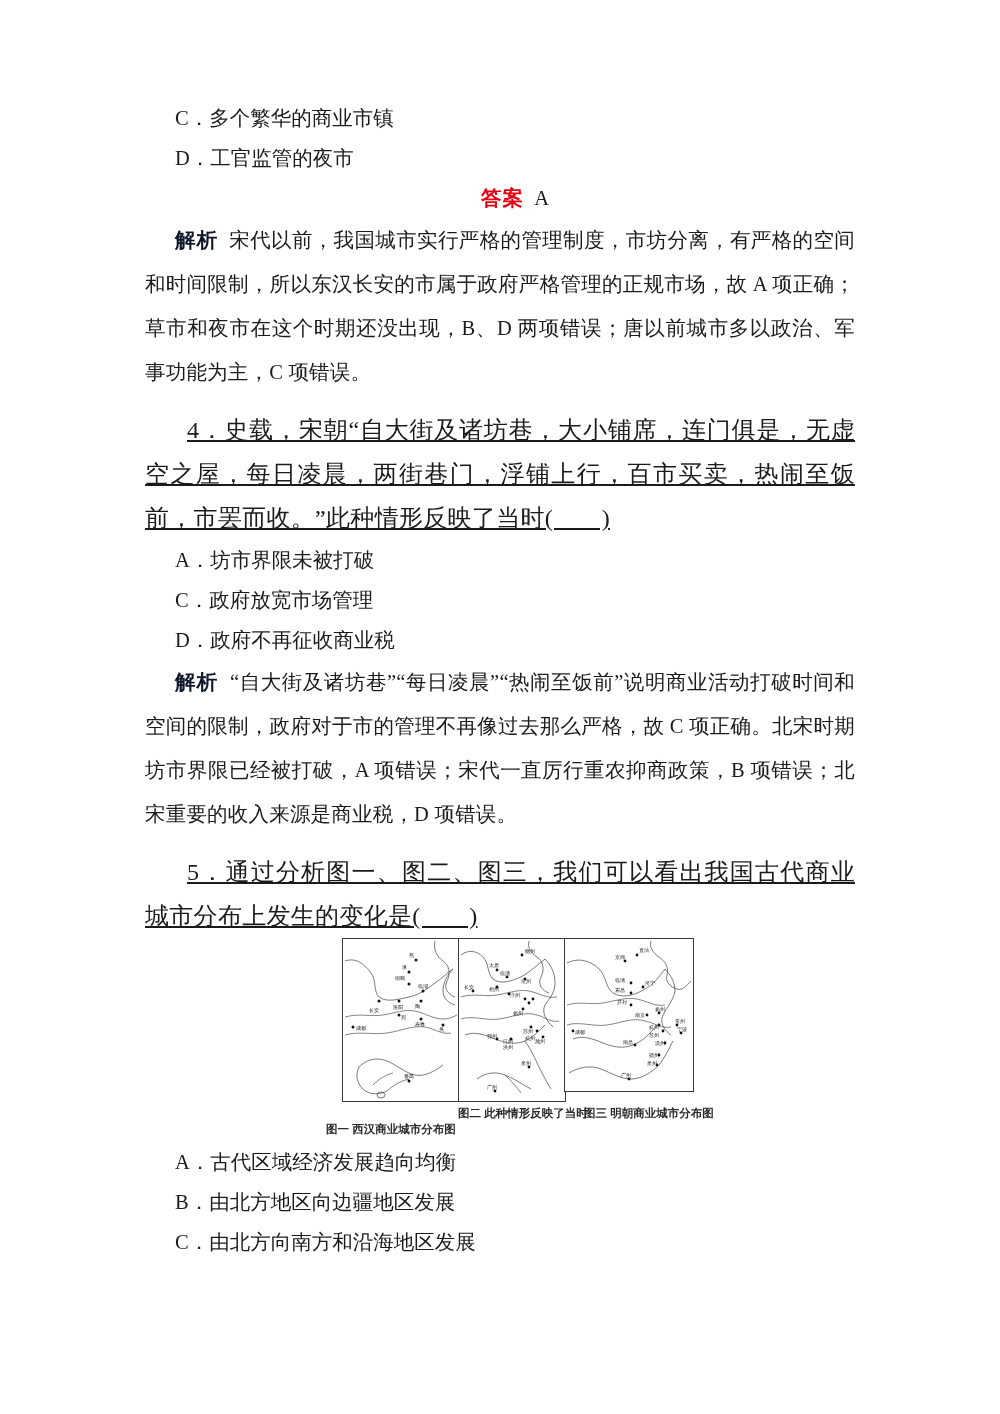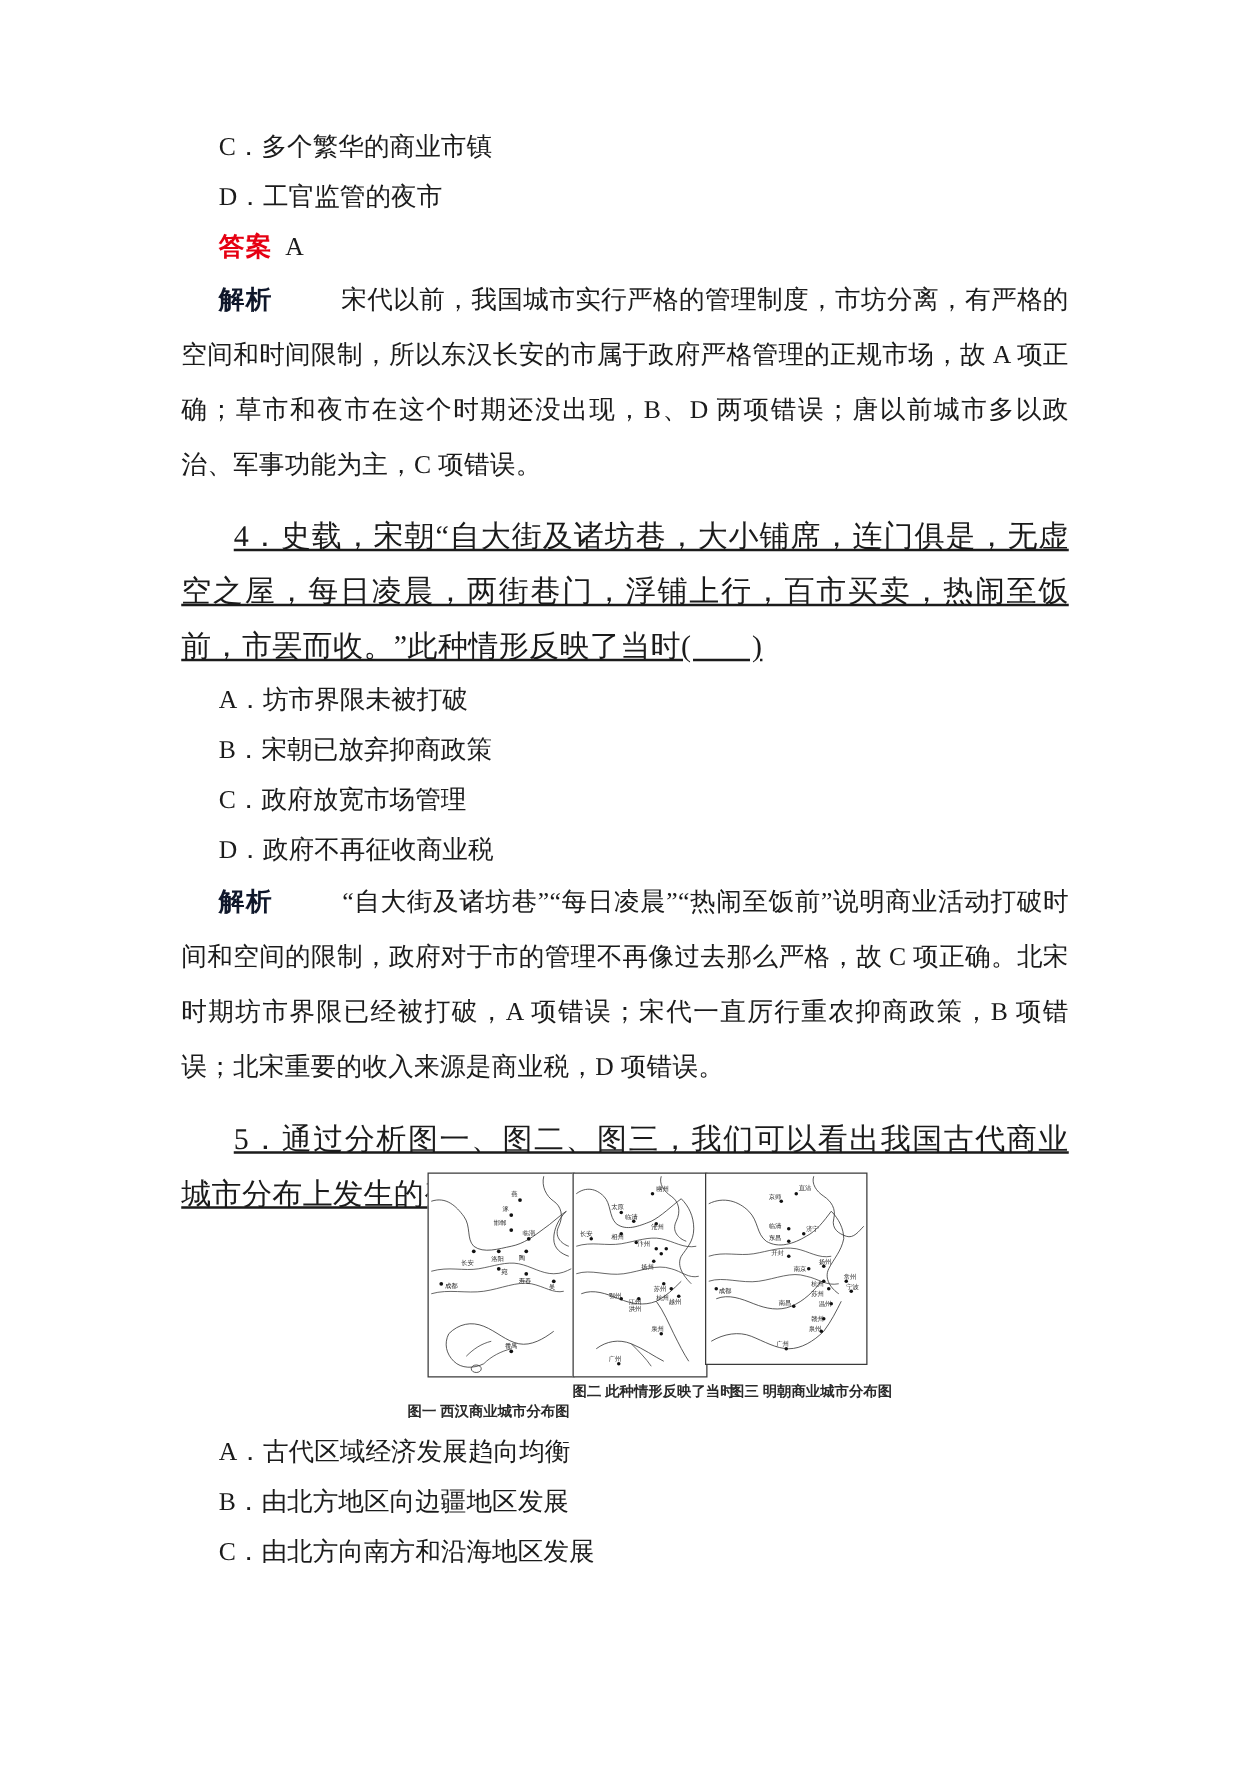--- a/index.html
+++ b/index.html
@@ -45,20 +45,21 @@
     letter-spacing: 0.3px;
     text-decoration: underline;
   }
 
   
   .answer-row {
     font-size: 20.5px;
     line-height: 40px;
     padding-left: 30px;
     white-space: pre;
+    text-align: center;
   }
   .tag-answer {
     color: #e60012;
     font-weight: bold;
     font-family: "Liberation Sans", "DejaVu Sans", sans-serif;
     letter-spacing: 1px;
   }
   .tag-explain {
     color: #0f172a;
     font-weight: bold;
@@ -68,21 +69,21 @@
 
   
   .explain {
     font-size: 20.5px;
     line-height: 44px;
     text-indent: 30px;
     text-align: justify;
     text-justify: inter-ideograph;
     letter-spacing: 0.2px;
   }
-  .explain .body-text { text-indent: 0; margin-left: 44px; }
+  .explain .body-text { text-indent: 0; }
 
   .gap-sm { height: 14px; }
 
   
   .figures {
     position: absolute;
     left: 318px;
     top: 938px;
     width: 390px;
   }
@@ -143,21 +144,20 @@
 
     <div class="answer-row"><span class="tag-answer">答案</span><span>&nbsp;&nbsp;</span><span>A</span></div>
 
     <div class="explain"><span class="tag-explain">解析</span><span>&nbsp;&nbsp;</span><span class="body-text">宋代以前，我国城市实行严格的管理制度，市坊分离，有严格的空间和时间限制，所以东汉长安的市属于政府严格管理的正规市场，故 A 项正确；草市和夜市在这个时期还没出现，B、D 两项错误；唐以前城市多以政治、军事功能为主，C 项错误。</span></div>
 
     <div class="gap-sm"></div>
 
     <div class="stem">4．史载，宋朝“自大街及诸坊巷，大小铺席，连门俱是，无虚空之屋，每日凌晨，两街巷门，浮铺上行，百市买卖，热闹至饭前，市罢而收。”此种情形反映了当时(　　)</div>
 
     <div class="opt">A．坊市界限未被打破</div>
-    <div class="opt">B．宋朝已放弃抑商政策</div>
     <div class="opt">C．政府放宽市场管理</div>
     <div class="opt">D．政府不再征收商业税</div>
 
 
     <div class="explain"><span class="tag-explain">解析</span><span>&nbsp;&nbsp;</span><span class="body-text">“自大街及诸坊巷”“每日凌晨”“热闹至饭前”说明商业活动打破时间和空间的限制，政府对于市的管理不再像过去那么严格，故 C 项正确。北宋时期坊市界限已经被打破，A 项错误；宋代一直厉行重农抑商政策，B 项错误；北宋重要的收入来源是商业税，D 项错误。</span></div>
 
     <div class="gap-sm"></div>
 
     <div class="stem">5．通过分析图一、图二、图三，我们可以看出我国古代商业城市分布上发生的变化是(　　)</div>
   </div>

